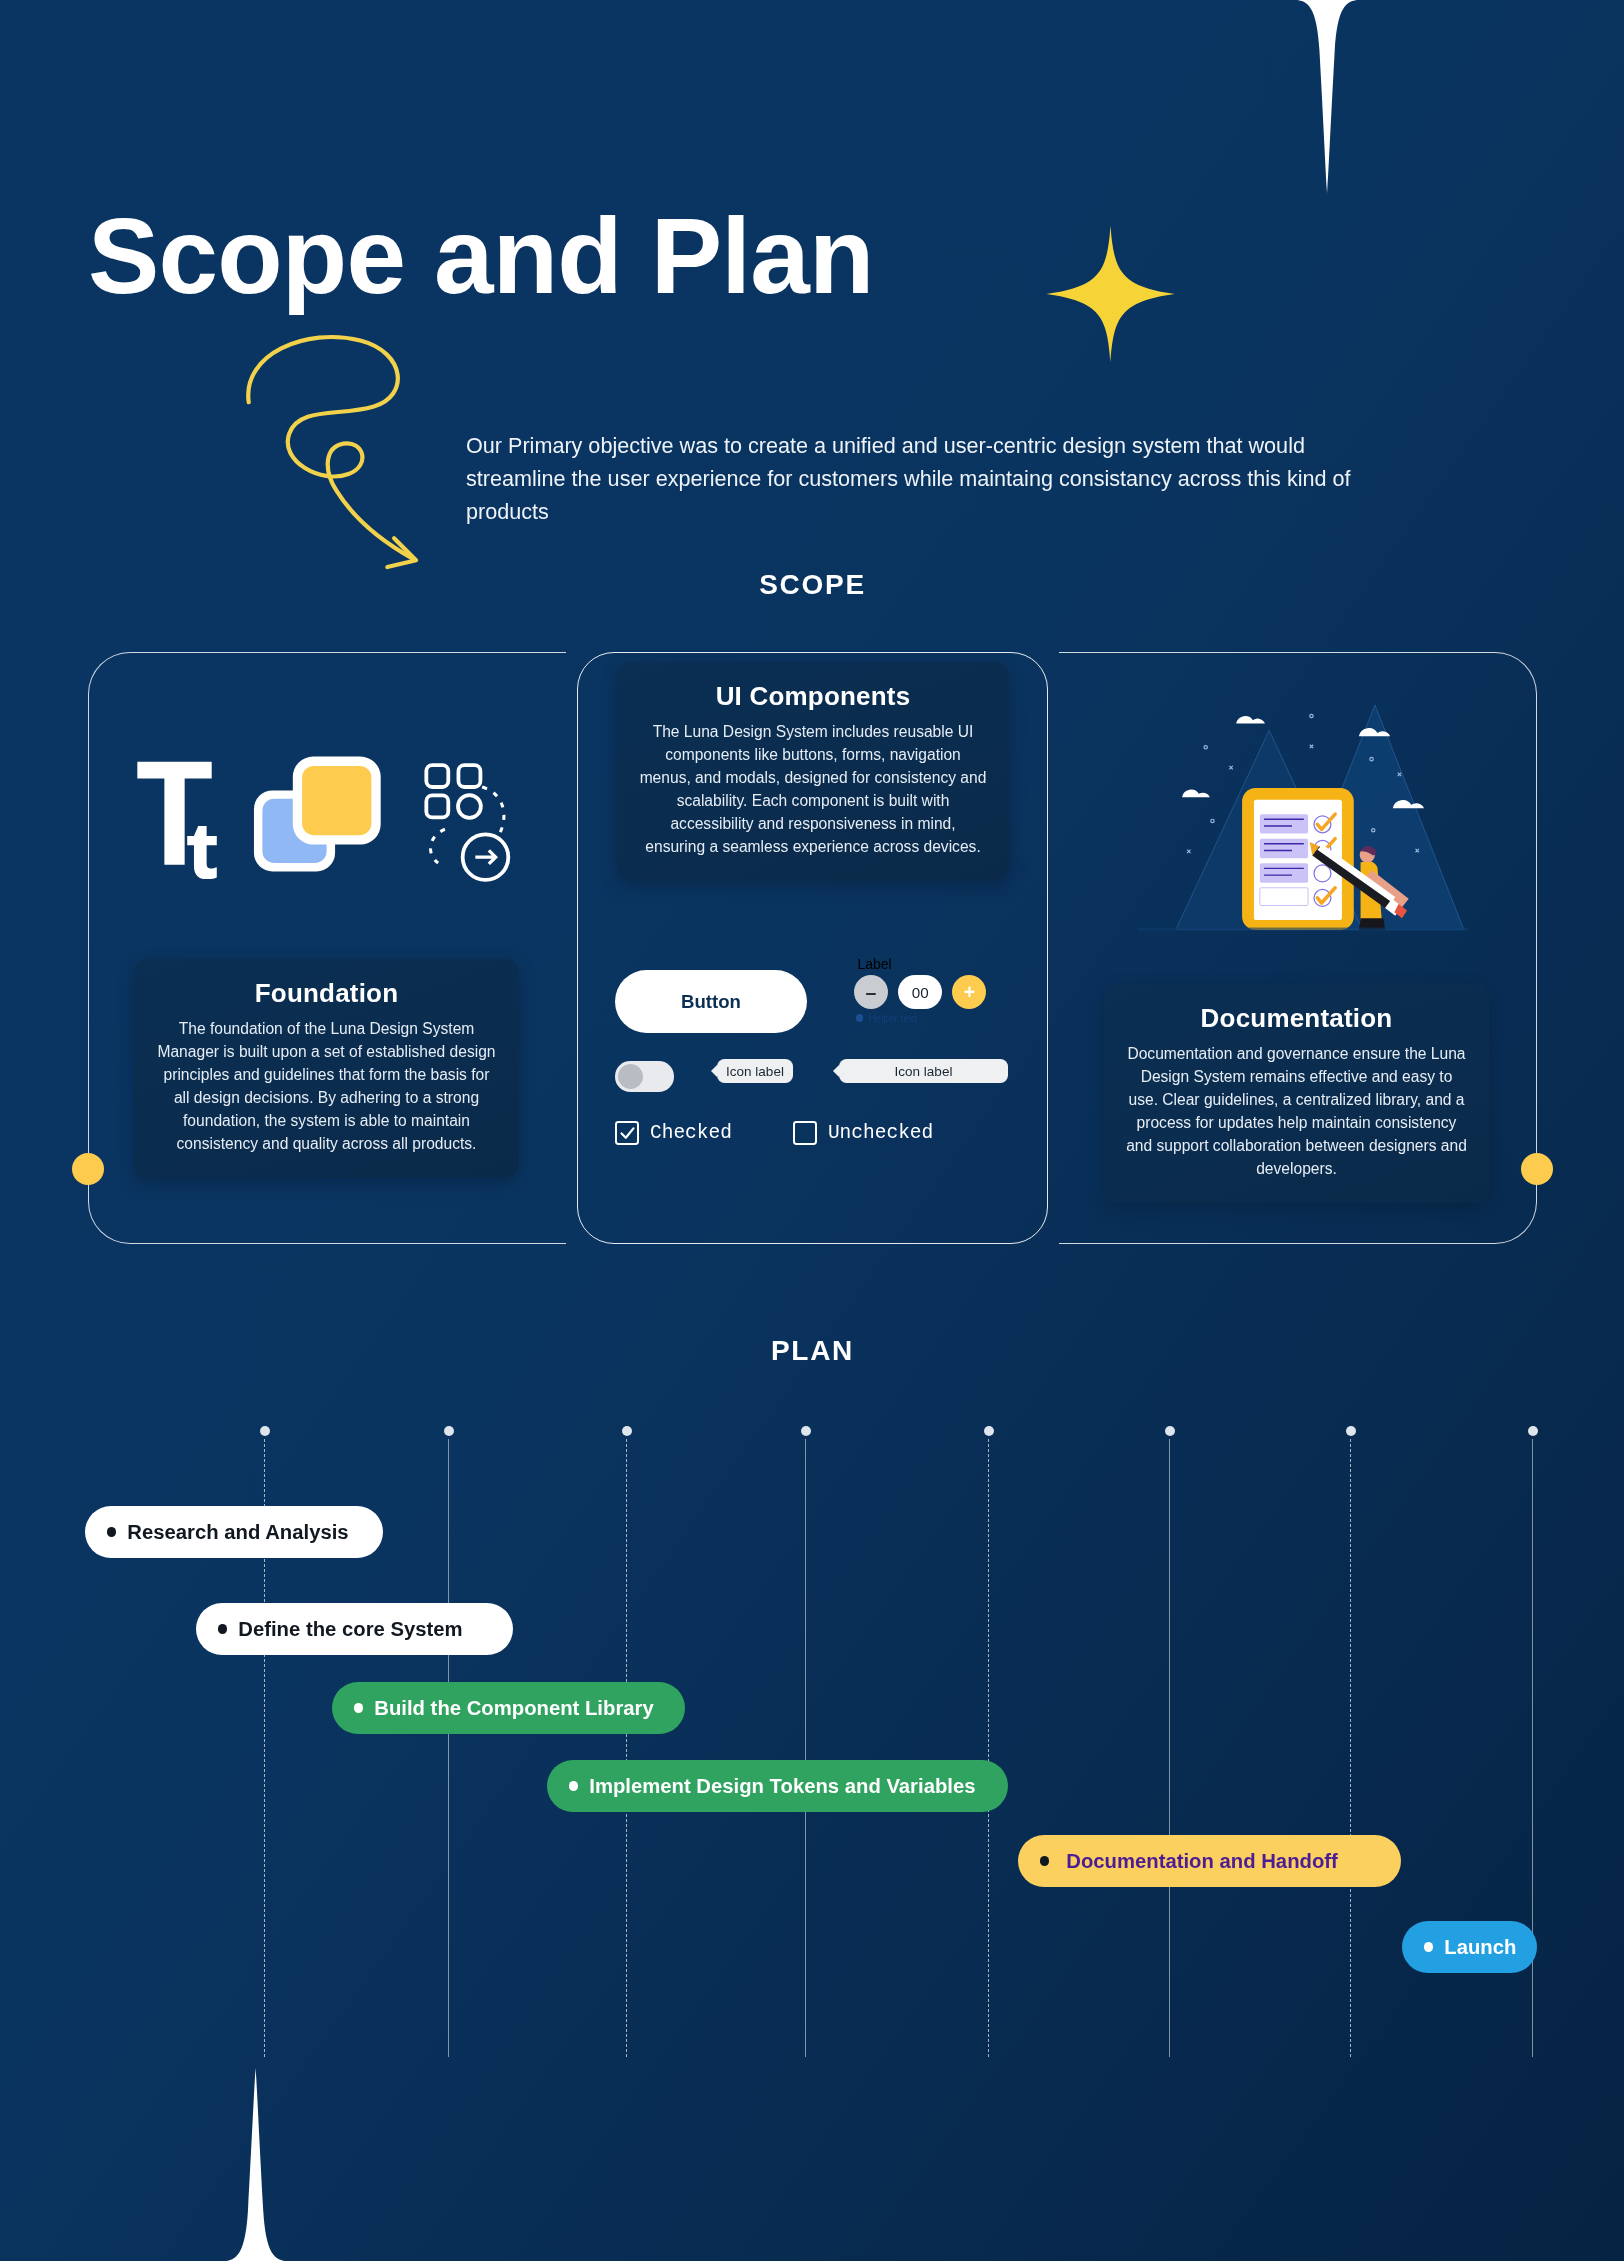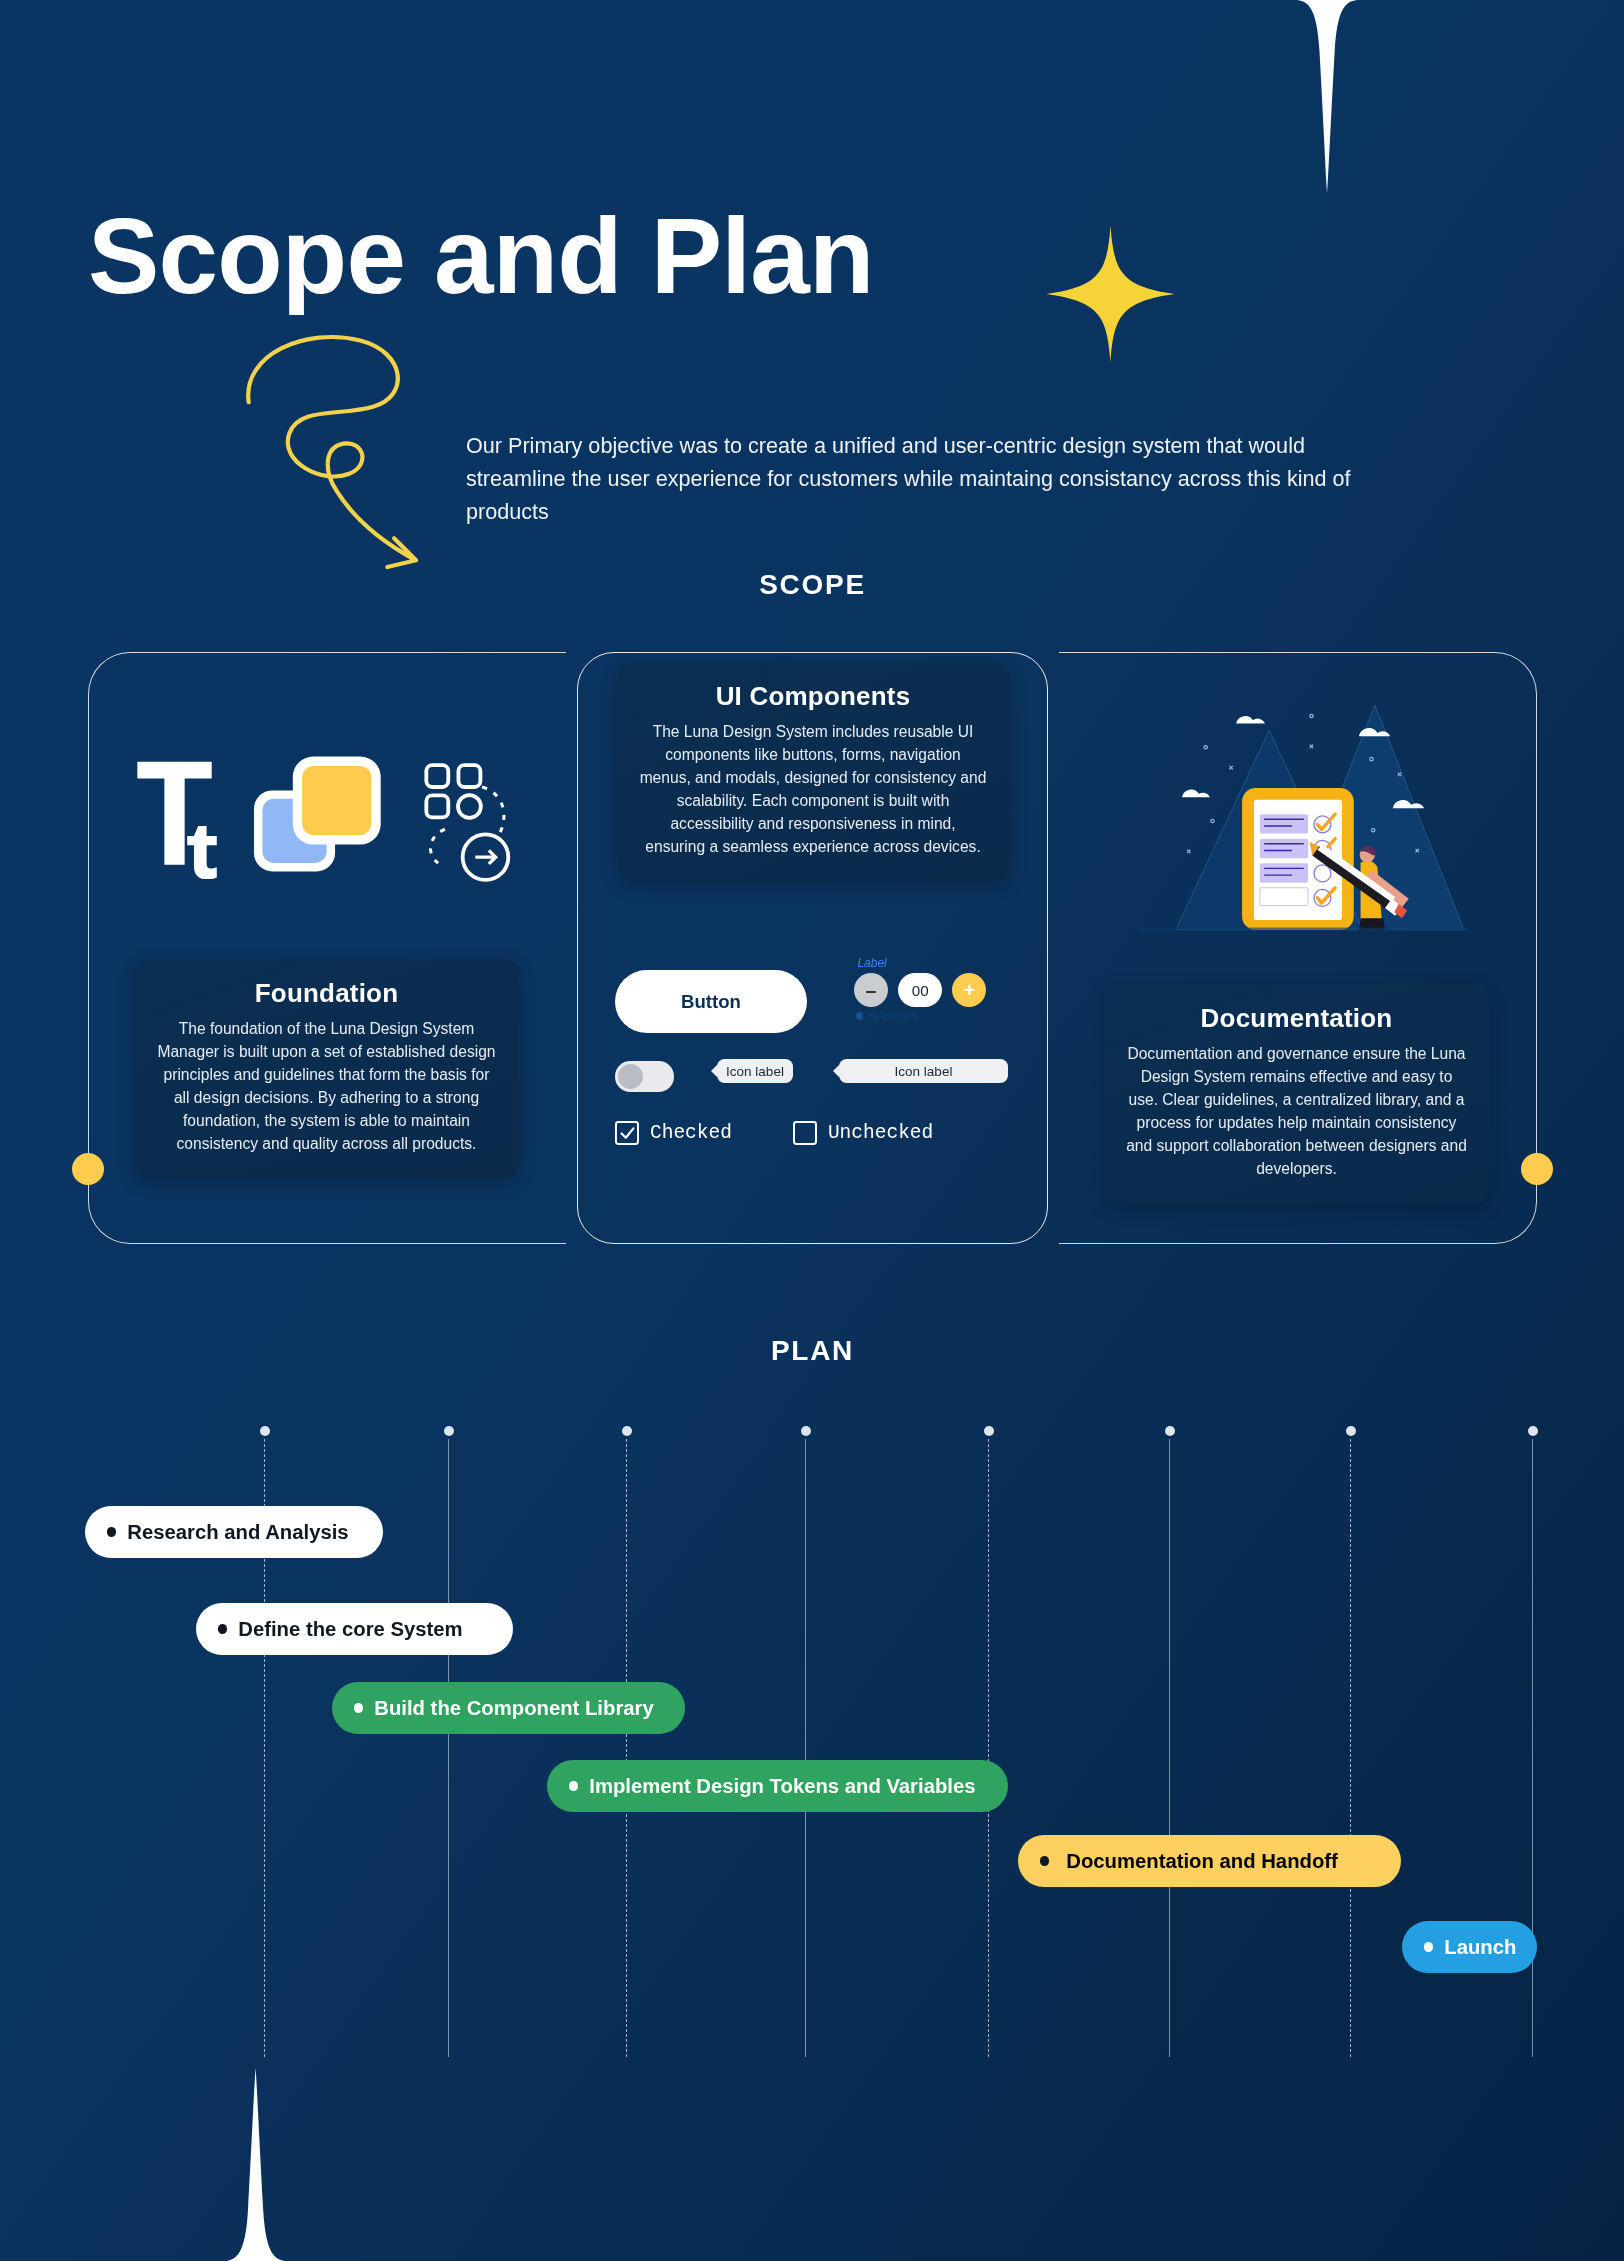--- a/index.html
+++ b/index.html
@@ -119,21 +119,21 @@
     position: absolute; left: 0; top: 14.4px;
     width: 192px; height: 63px; border-radius: 32px;
     background: #ffffff; color: #0c2f55;
     font-weight: 700; font-size: 18.6px;
     display: flex; align-items: center; justify-content: center;
     border: none; cursor: pointer;
     font-family: "Liberation Sans", sans-serif;
   }
 
   .stepper-wrap { position: absolute; left: 239px; top: 0; width: 161px; }
-  .stepper-label { color: #3b82f6; font-size: 12px; margin-left: 3.4px; margin-bottom: 3.4px; font-style: italic; }
+  .stepper-label { color: #000000; font-size: 14px; margin-left: 3.4px; margin-bottom: 3.4px; }
   .stepper { display: flex; align-items: center; gap: 10.2px; }
   .step-btn {
     width: 34px; height: 34px; border-radius: 50%;
     display: flex; align-items: center; justify-content: center;
     font-size: 19.5px; font-weight: 700; border: none; cursor: pointer;
   }
   .step-minus { background: #c9ccd1; color: #2c3136; }
   .step-plus  { background: #FDCC4F; color: #ffffff; }
   .step-value {
     width: 44px; height: 34px; border-radius: 18.6px; background: #ffffff;
@@ -440,21 +440,21 @@
         <span>Define the core System</span>
       </div>
       <div class="pill" style="left: 332px; top: 252px; width: 353px; background: rgb(47, 163, 95); color: rgb(255, 255, 255);">
         <span class="bullet" style="background: rgb(255, 255, 255);"></span>
         <span>Build the Component Library</span>
       </div>
       <div class="pill" style="left: 547px; top: 330px; width: 461px; background: rgb(47, 163, 95); color: rgb(255, 255, 255);">
         <span class="bullet" style="background: rgb(255, 255, 255);"></span>
         <span>Implement Design Tokens and Variables</span>
       </div>
-      <div class="pill" style="left: 1018px; top: 405px; width: 383px; background: rgb(251, 208, 95); color: #000000; gap: 17px;">
+      <div class="pill" style="left: 1018px; top: 405px; width: 383px; background: rgb(251, 208, 95); color: #4c1d95; gap: 17px;">
         <span class="bullet" style="background: rgb(17, 24, 32);"></span>
         <span>Documentation and Handoff</span>
       </div>
       <div class="pill" style="left: 1402px; top: 491px; width: 135px; background: rgb(34, 160, 226); color: rgb(255, 255, 255);">
         <span class="bullet" style="background: rgb(255, 255, 255);"></span>
         <span>Launch</span>
       </div>
     </div>
 
 </div>

